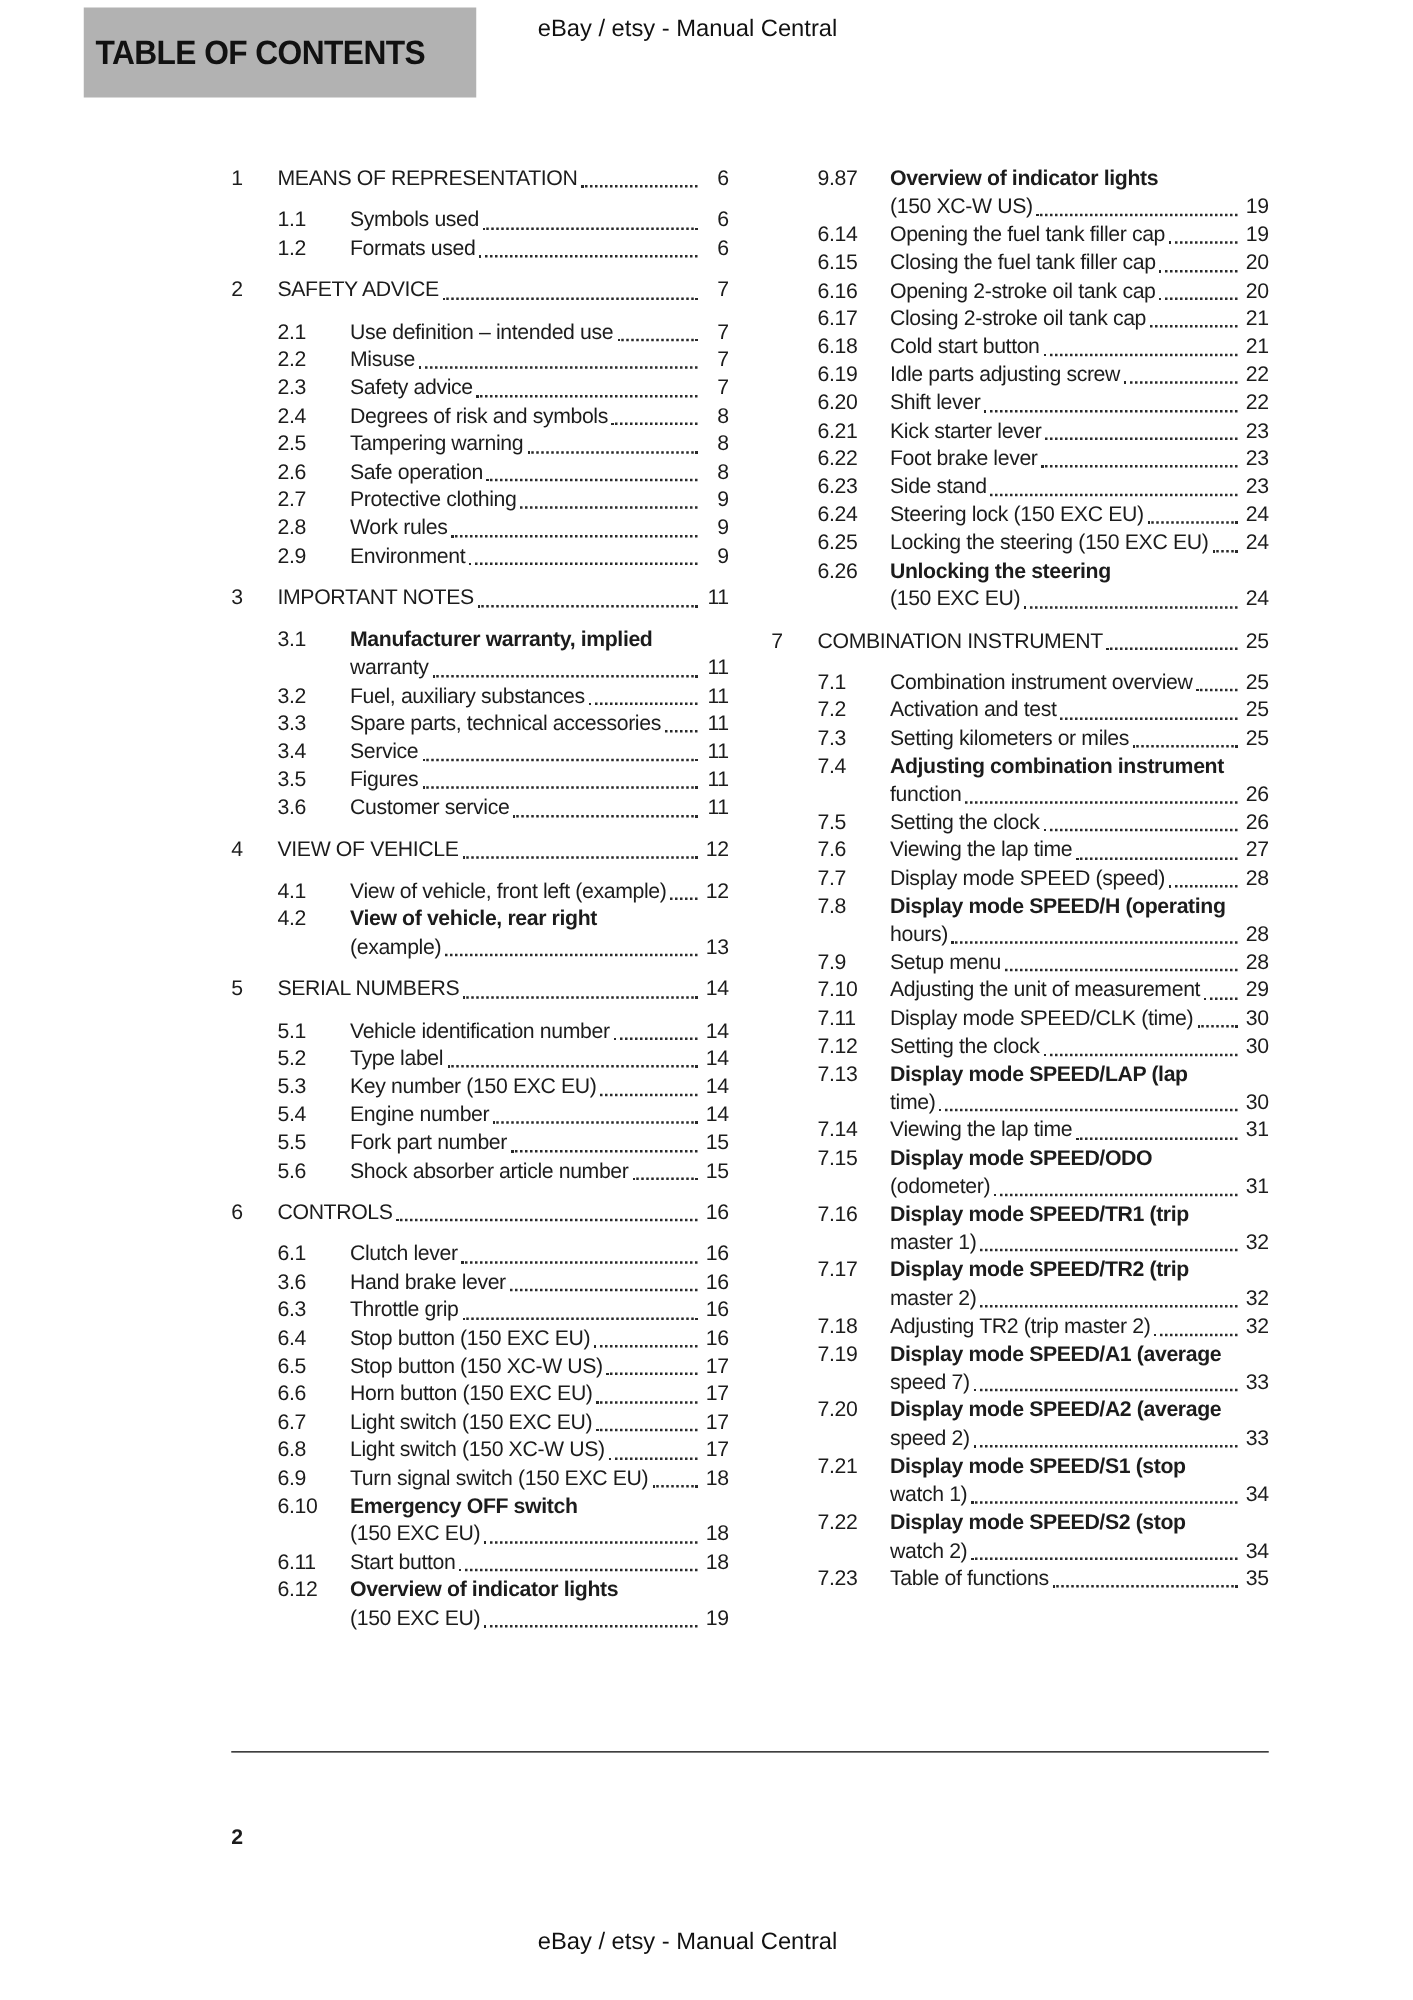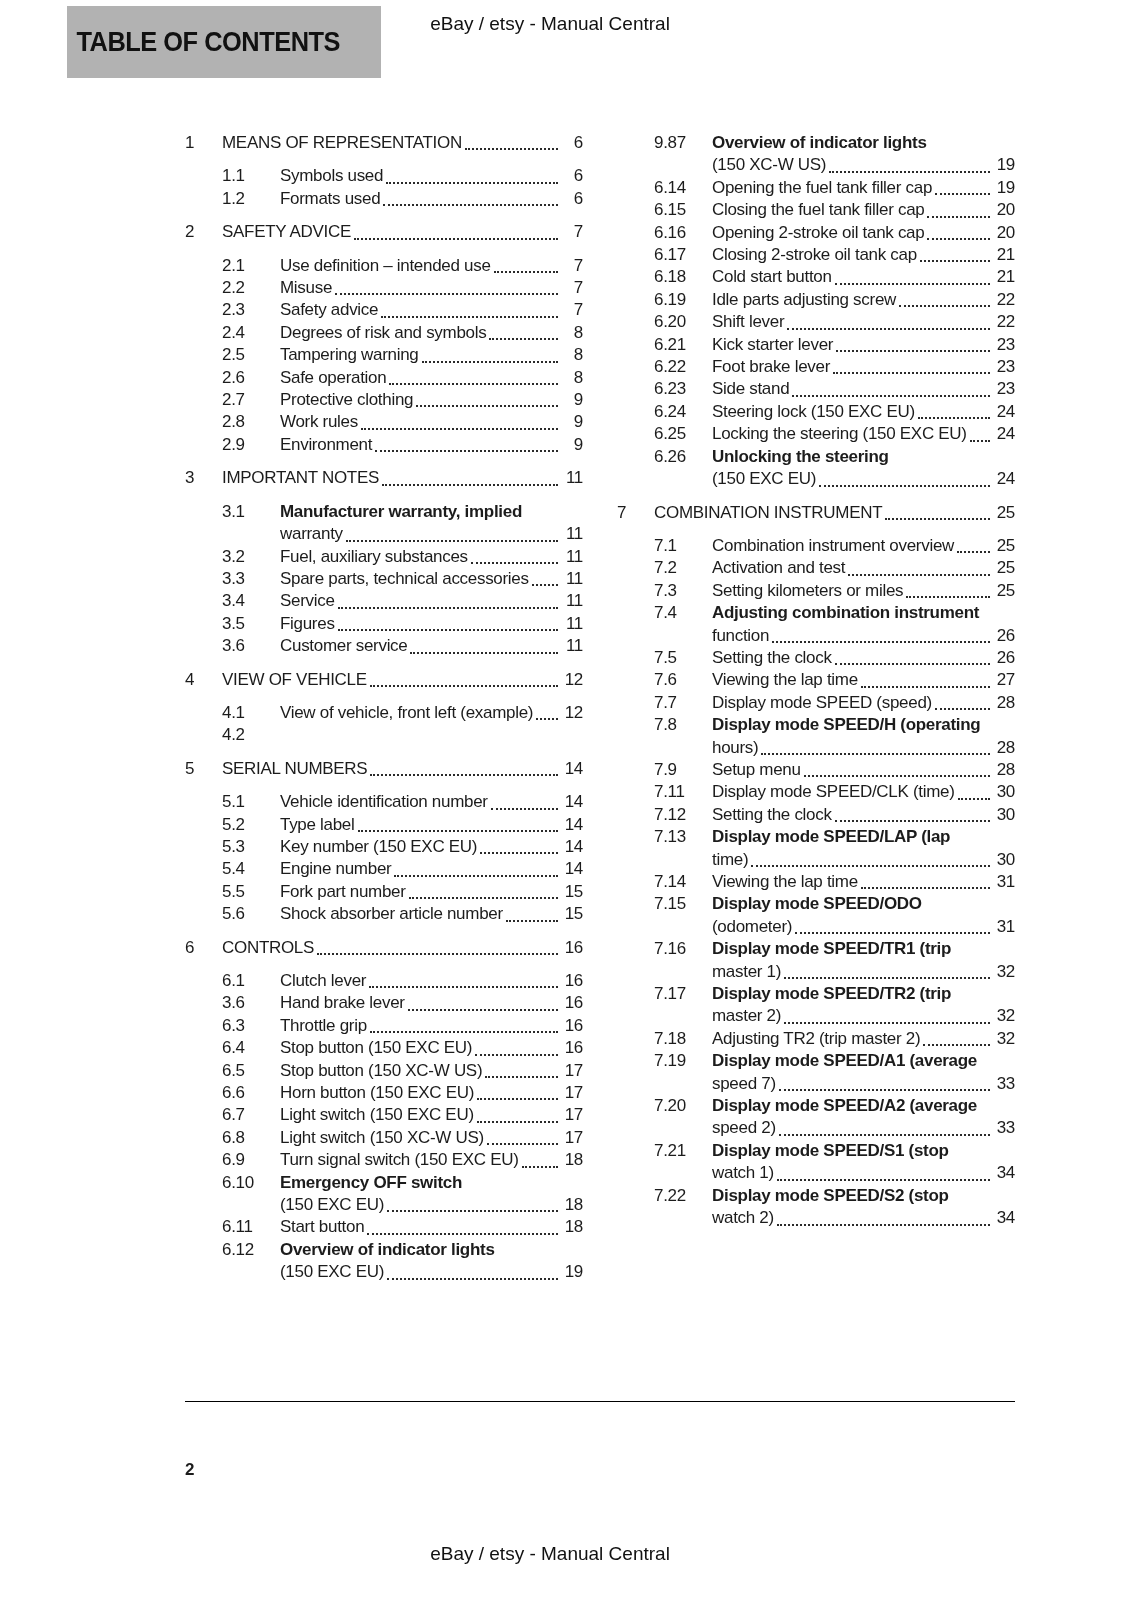--- a/index.html
+++ b/index.html
@@ -298,20 +298,28 @@
         <div class="titlewrap">
           <div class="last-line">
             <span class="t">View of vehicle, front left (example)</span>
             <span class="dots"></span>
             <span class="pg">12</span>
           </div>
         </div>
       </div>
       <div class="entry lvl2">
         <span class="num">4.2</span>
+        <div class="titlewrap">
+          <div class="pre-line">View of vehicle, rear right</div>
+          <div class="last-line">
+            <span class="t">(example)</span>
+            <span class="dots"></span>
+            <span class="pg">13</span>
+          </div>
+        </div>
       </div>
       <div class="entry lvl1">
         <span class="num">5</span>
         <div class="titlewrap">
           <div class="last-line">
             <span class="t">SERIAL NUMBERS</span>
             <span class="dots"></span>
             <span class="pg">14</span>
           </div>
         </div>
@@ -748,20 +756,30 @@
         <span class="num">7.9</span>
         <div class="titlewrap">
           <div class="last-line">
             <span class="t">Setup menu</span>
             <span class="dots"></span>
             <span class="pg">28</span>
           </div>
         </div>
       </div>
       <div class="entry lvl2">
+        <span class="num">7.10</span>
+        <div class="titlewrap">
+          <div class="last-line">
+            <span class="t">Adjusting the unit of measurement</span>
+            <span class="dots"></span>
+            <span class="pg">29</span>
+          </div>
+        </div>
+      </div>
+      <div class="entry lvl2">
         <span class="num">7.11</span>
         <div class="titlewrap">
           <div class="last-line">
             <span class="t">Display mode SPEED/CLK (time)</span>
             <span class="dots"></span>
             <span class="pg">30</span>
           </div>
         </div>
       </div>
       <div class="entry lvl2">
@@ -872,20 +890,30 @@
         </div>
       </div>
       <div class="entry lvl2">
         <span class="num">7.22</span>
         <div class="titlewrap">
           <div class="pre-line">Display mode SPEED/S2 (stop</div>
           <div class="last-line">
             <span class="t">watch 2)</span>
             <span class="dots"></span>
             <span class="pg">34</span>
+          </div>
+        </div>
+      </div>
+      <div class="entry lvl2">
+        <span class="num">7.23</span>
+        <div class="titlewrap">
+          <div class="last-line">
+            <span class="t">Table of functions</span>
+            <span class="dots"></span>
+            <span class="pg">35</span>
           </div>
         </div>
       </div>
     </div>
 </div>
 
 <div class="footer-rule"></div>
 <div class="footer-page-num">2</div>
 <div class="site-title-bottom">eBay / etsy - Manual Central</div>
 

